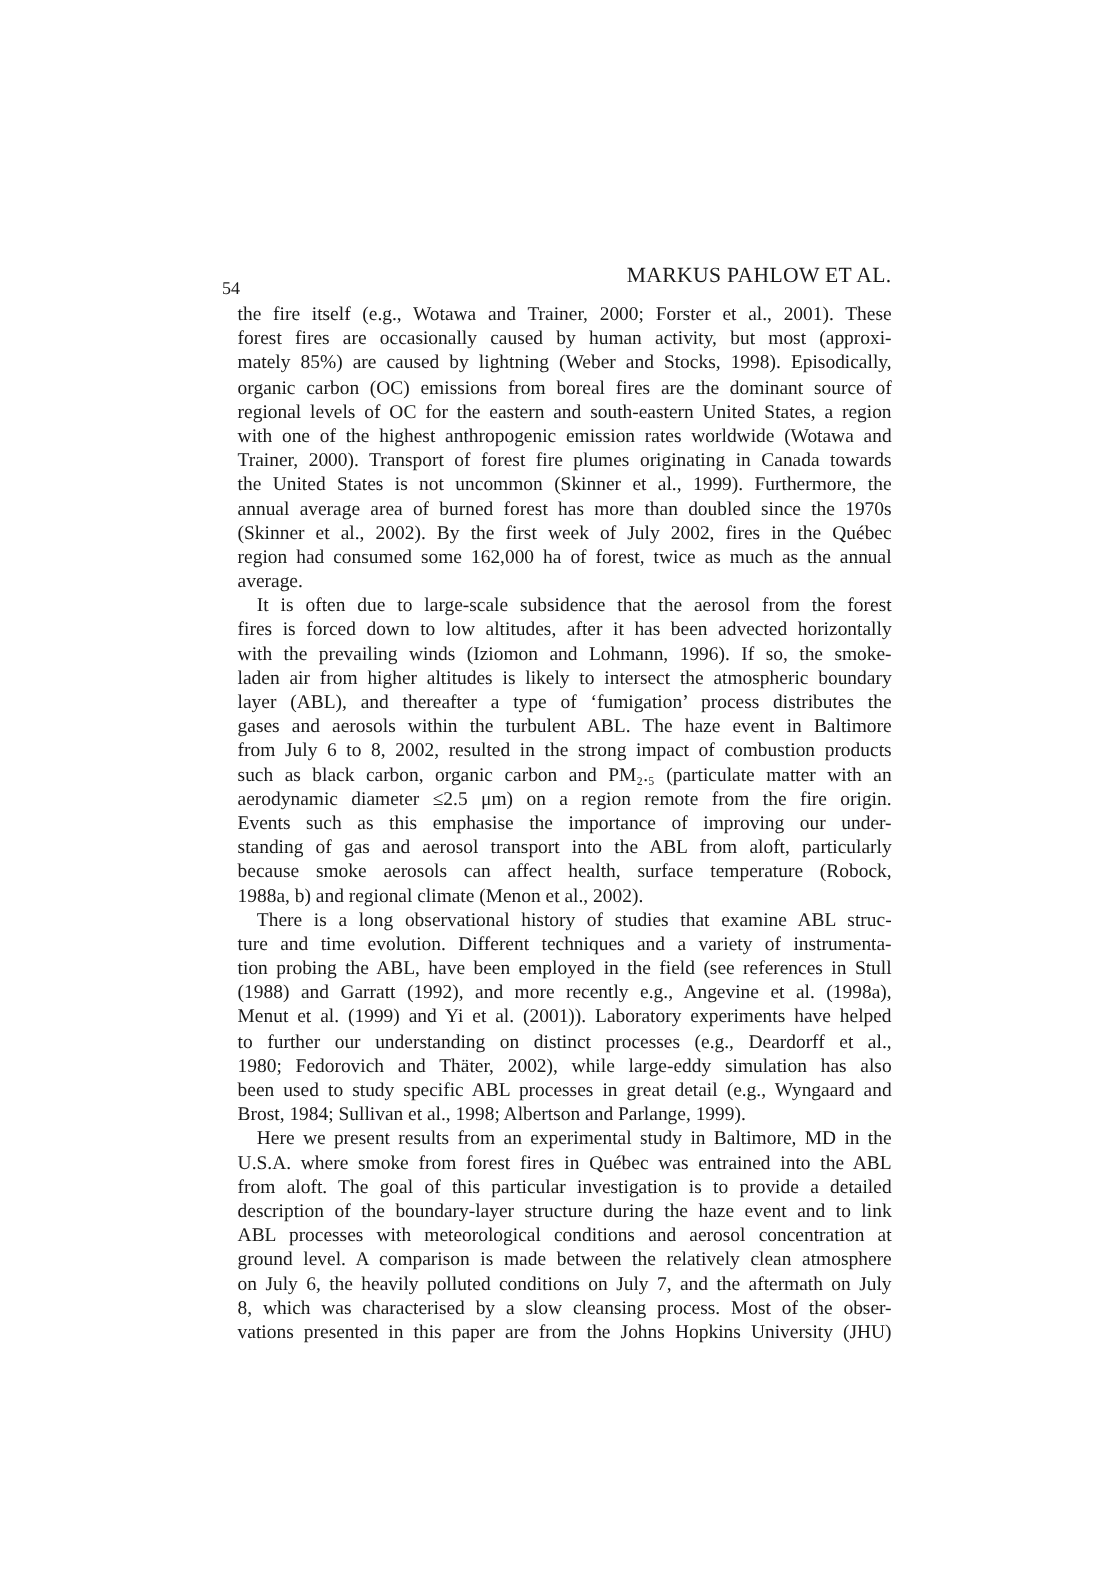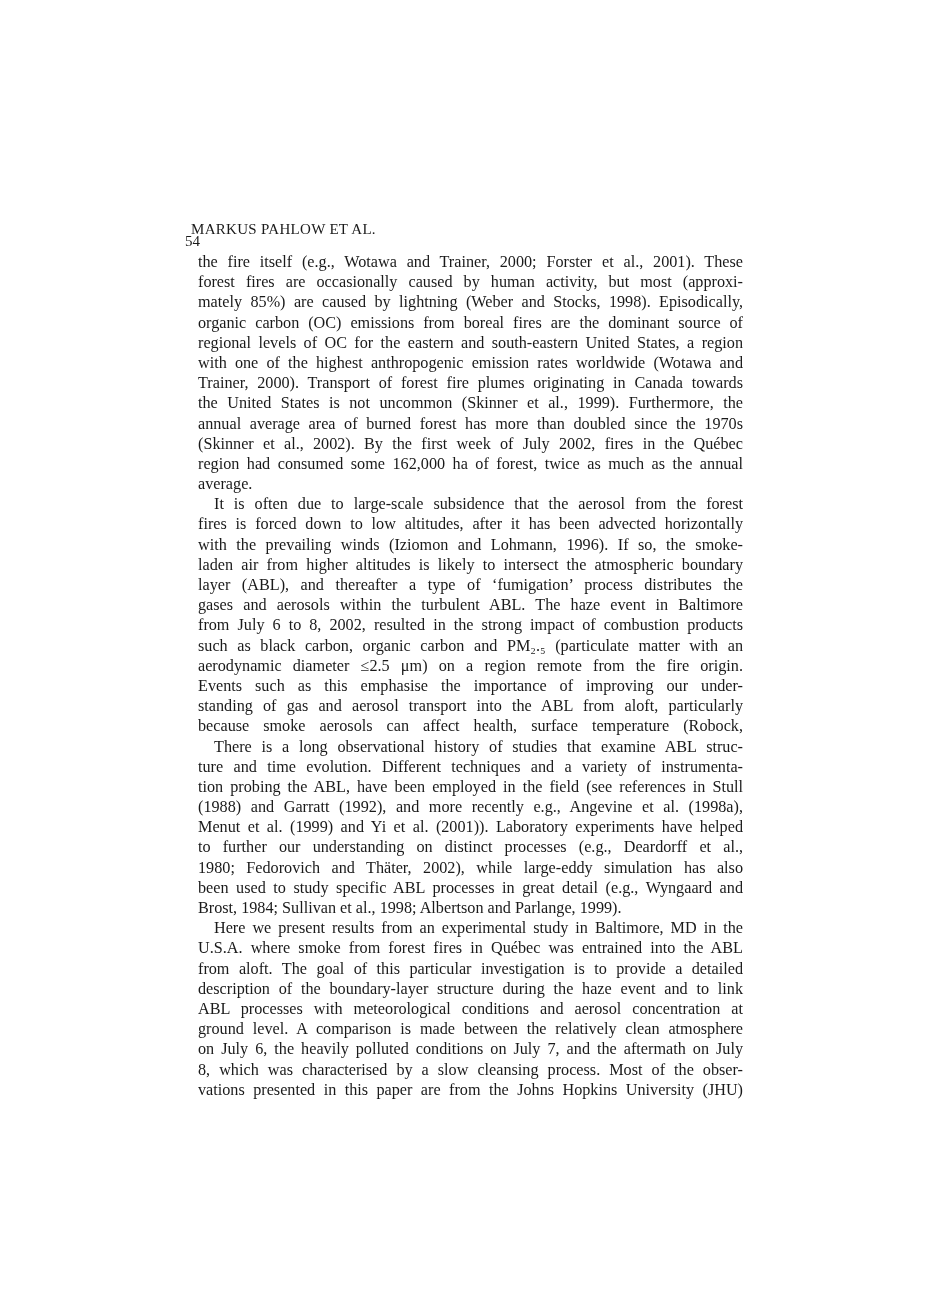--- a/index.html
+++ b/index.html
@@ -2,22 +2,22 @@
 <html><head>
   <meta charset="utf-8">
   <style>
     html, body { margin: 0; padding: 0; background: #ffffff; }
     body { width: 925px; height: 1309px; position: relative; overflow: hidden;
            font-family: "Liberation Serif", "DejaVu Serif", serif; color: #1a1a1a; }
     .page { position: absolute; left: 185px; top: 0; width: 558px; }
     .running-head { position: absolute; top: 219px; left: 0; width: 558px; height: 20px;
                     font-size: 15px; line-height: 20px; }
     .page-number { position: absolute; left: 0; top: 12px; }
-    .header-title { position: absolute; left: 6px; right: 0; text-align: left;
-                    font-size: 15px; letter-spacing: 0.3px; }
+    .header-title { position: absolute; left: 17px; right: 0; text-align: right;
+                    font-size: 18px; letter-spacing: 0.3px; }
     .body { position: absolute; top: 252px; left: 0; width: 558px; }
     .line { display: block; height: 20.2px; line-height: 20.2px; font-size: 16.2px;
             text-align: justify; text-align-last: justify; white-space: nowrap; overflow: visible; margin-left: 13px; }
     .line.last { text-align-last: left; }
     .line.indent { text-indent: 16px; }
   </style>
 </head>
 <body>
 
 <div class="page">
@@ -48,20 +48,21 @@
       <span class="line">with the prevailing winds (Iziomon and Lohmann, 1996). If so, the smoke-</span>
       <span class="line">laden air from higher altitudes is likely to intersect the atmospheric boundary</span>
       <span class="line">layer (ABL), and thereafter a type of ‘fumigation’ process distributes the</span>
       <span class="line">gases and aerosols within the turbulent ABL. The haze event in Baltimore</span>
       <span class="line">from July 6 to 8, 2002, resulted in the strong impact of combustion products</span>
       <span class="line">such as black carbon, organic carbon and PM₂.₅ (particulate matter with an</span>
       <span class="line">aerodynamic diameter ≤2.5 μm) on a region remote from the fire origin.</span>
       <span class="line">Events such as this emphasise the importance of improving our under-</span>
       <span class="line">standing of gas and aerosol transport into the ABL from aloft, particularly</span>
       <span class="line">because smoke aerosols can affect health, surface temperature (Robock,</span>
+      <span class="line last">1988a, b) and regional climate (Menon et al., 2002).</span>
     </div>
 
     <div class="paragraph">
       <span class="line indent">There is a long observational history of studies that examine ABL struc-</span>
       <span class="line">ture and time evolution. Different techniques and a variety of instrumenta-</span>
       <span class="line">tion probing the ABL, have been employed in the field (see references in Stull</span>
       <span class="line">(1988) and Garratt (1992), and more recently e.g., Angevine et al. (1998a),</span>
       <span class="line">Menut et al. (1999) and Yi et al. (2001)). Laboratory experiments have helped</span>
       <span class="line">to further our understanding on distinct processes (e.g., Deardorff et al.,</span>
       <span class="line">1980; Fedorovich and Thäter, 2002), while large-eddy simulation has also</span>

